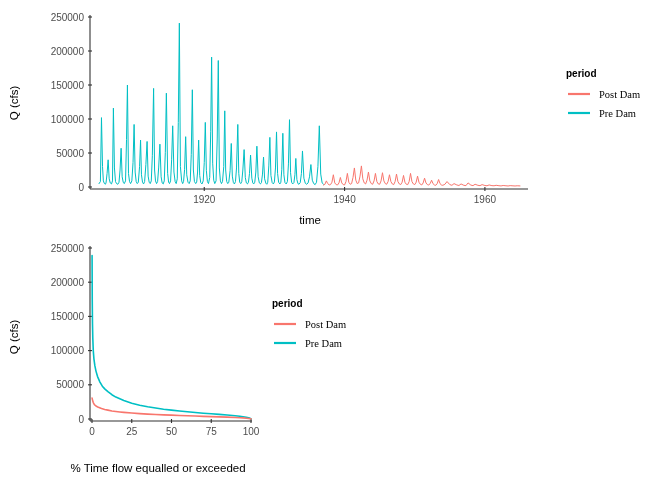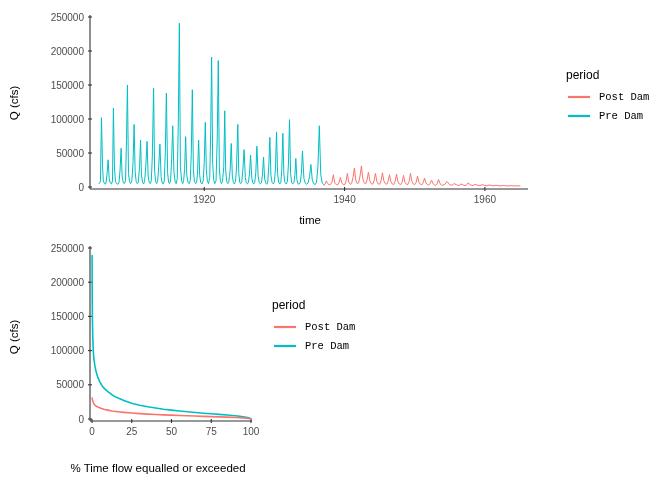--- a/index.html
+++ b/index.html
@@ -4,22 +4,22 @@
 <style>
   html,body{margin:0;padding:0;background:#ffffff;}
   body{width:672px;height:480px;overflow:hidden;font-family:"Liberation Sans",sans-serif;color:#000;}
   #root{position:relative;width:672px;height:480px;}
   .panel{position:absolute;}
   svg{display:block;overflow:visible;}
   .axis-line{stroke:#333333;stroke-width:1.1;fill:none;}
   .tick-line{stroke:#333333;stroke-width:1.1;}
   .tick-label{font-family:"Liberation Sans",sans-serif;font-size:10px;fill:#4d4d4d;}
   .axis-title{font-family:"Liberation Sans",sans-serif;font-size:11.5px;fill:#000000;}
-  .legend-title{font-family:"Liberation Sans",sans-serif;font-size:12px;fill:#000000;}
-  .legend-label{font-family:Liberation Mono, monospace;font-size:10.5px;fill:#000000;}
+  .legend-title{font-family:"Liberation Sans",sans-serif;font-size:10px;fill:#000000;font-weight:bold;}
+  .legend-label{font-family:Liberation Serif, serif;font-size:10.5px;fill:#000000;}
   .series-line{fill:none;stroke-linejoin:round;stroke-linecap:round;}
   .legend-key{stroke-width:2.2;stroke-linecap:butt;}
 </style>
 </head>
 <body>
 
 <div id="root">
 
   <div class="panel" style="left:0;top:0;width:672px;height:232px;">
     <svg id="svg-hydro" width="672" height="232">

